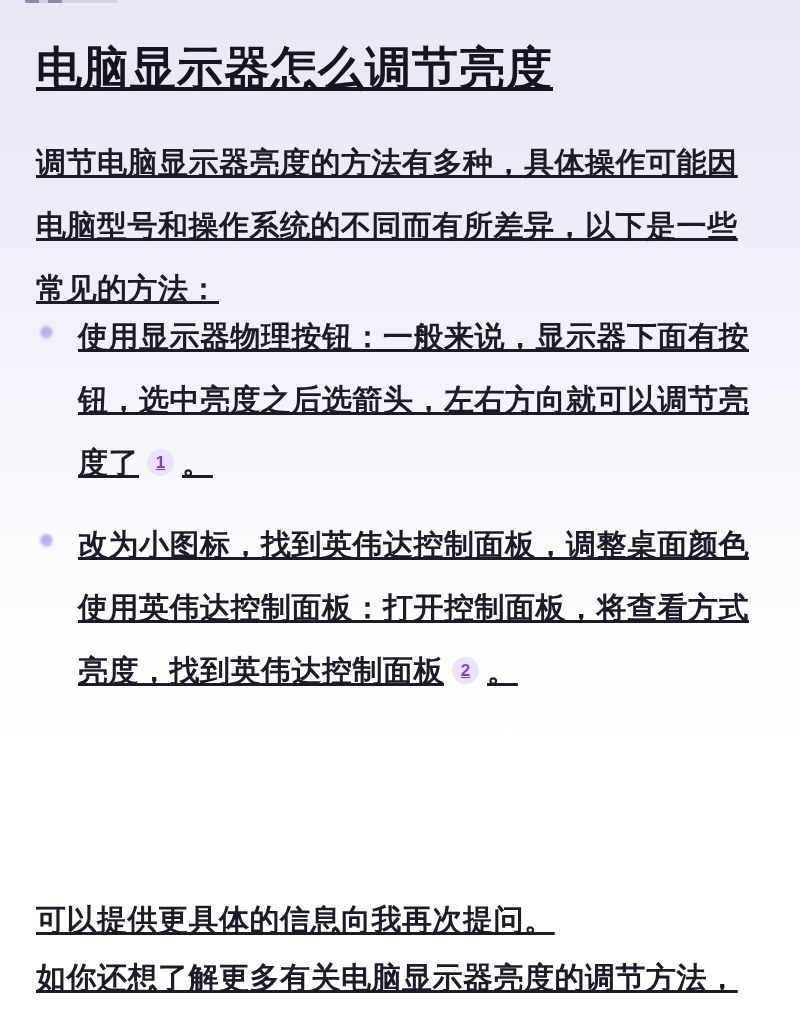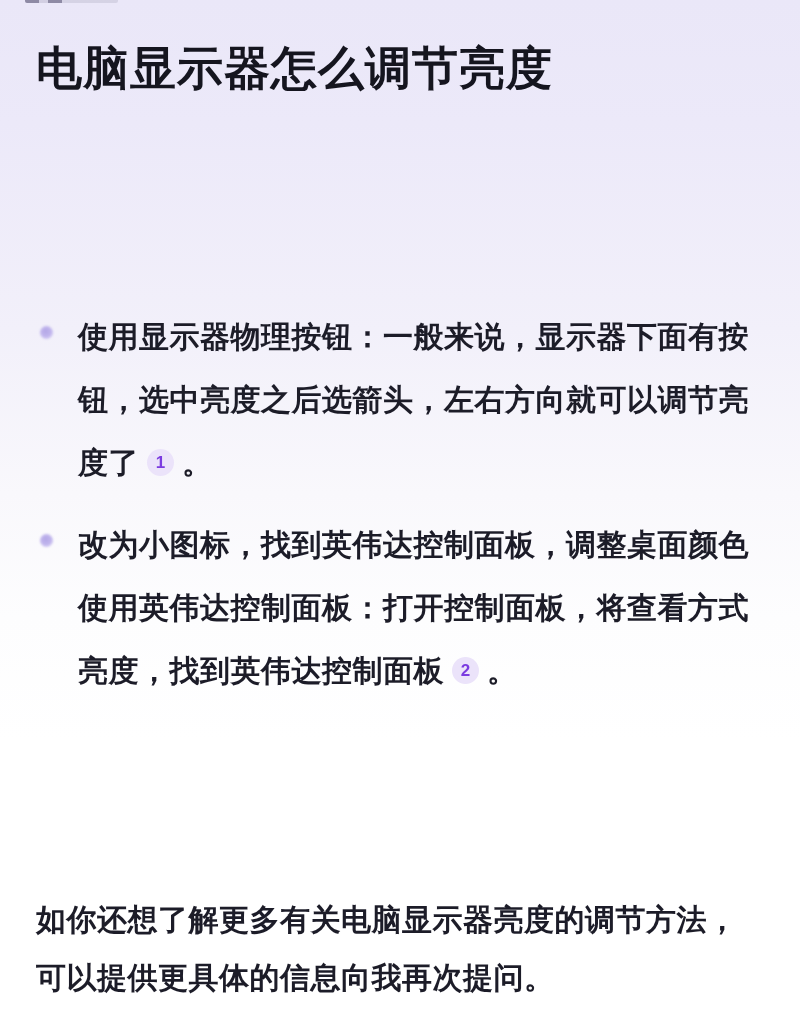--- a/index.html
+++ b/index.html
@@ -1,15 +1,15 @@
 <!DOCTYPE html>
 <html><head>
 <meta charset="utf-8">
 <style>
-  * { margin: 0; padding: 0; box-sizing: border-box; }
+  * { margin: 0; padding: 0; box-sizing: border-box; text-decoration: underline; }
   html, body { width: 800px; height: 1029px; overflow: hidden; }
   body {
     font-family: "Liberation Sans", "DejaVu Sans", sans-serif;
     color: #1c1c28;
   }
   .page {
     position: relative;
     width: 800px;
     height: 1029px;
     background: linear-gradient(180deg,
@@ -88,34 +88,39 @@
 </style>
 </head>
 <body>
 
 <div class="page">
 
   <div class="top-remnant"></div>
 
   <h1 class="title">电脑显示器怎么调节亮度</h1>
 
+  <div class="para intro">
+    <span class="line">调节电脑显示器亮度的方法有多种，具体操作可能因</span>
+    <span class="line">电脑型号和操作系统的不同而有所差异，以下是一些</span>
+    <span class="line">常见的方法：</span>
+  </div>
 
   <div class="bullet b1">
     <span class="dot"></span>
     <span class="line">使用显示器物理按钮：一般来说，显示器下面有按</span>
     <span class="line">钮，选中亮度之后选箭头，左右方向就可以调节亮</span>
     <span class="line"><span>度了</span><span class="cite">1</span><span>。</span></span>
   </div>
 
   <div class="bullet b2">
     <span class="dot"></span>
     <span class="line">改为小图标，找到英伟达控制面板，调整桌面颜色</span>
     <span class="line">使用英伟达控制面板：打开控制面板，将查看方式</span>
     <span class="line"><span>亮度，找到英伟达控制面板</span><span class="cite">2</span><span>。</span></span>
   </div>
 
 
   <div class="para outro">
+    <span class="line">可以提供更具体的信息向我再次提问。</span>
     <span class="line">如你还想了解更多有关电脑显示器亮度的调节方法，</span>
-    <span class="line">可以提供更具体的信息向我再次提问。</span>
   </div>
 
 </div>
 
 </body></html>

